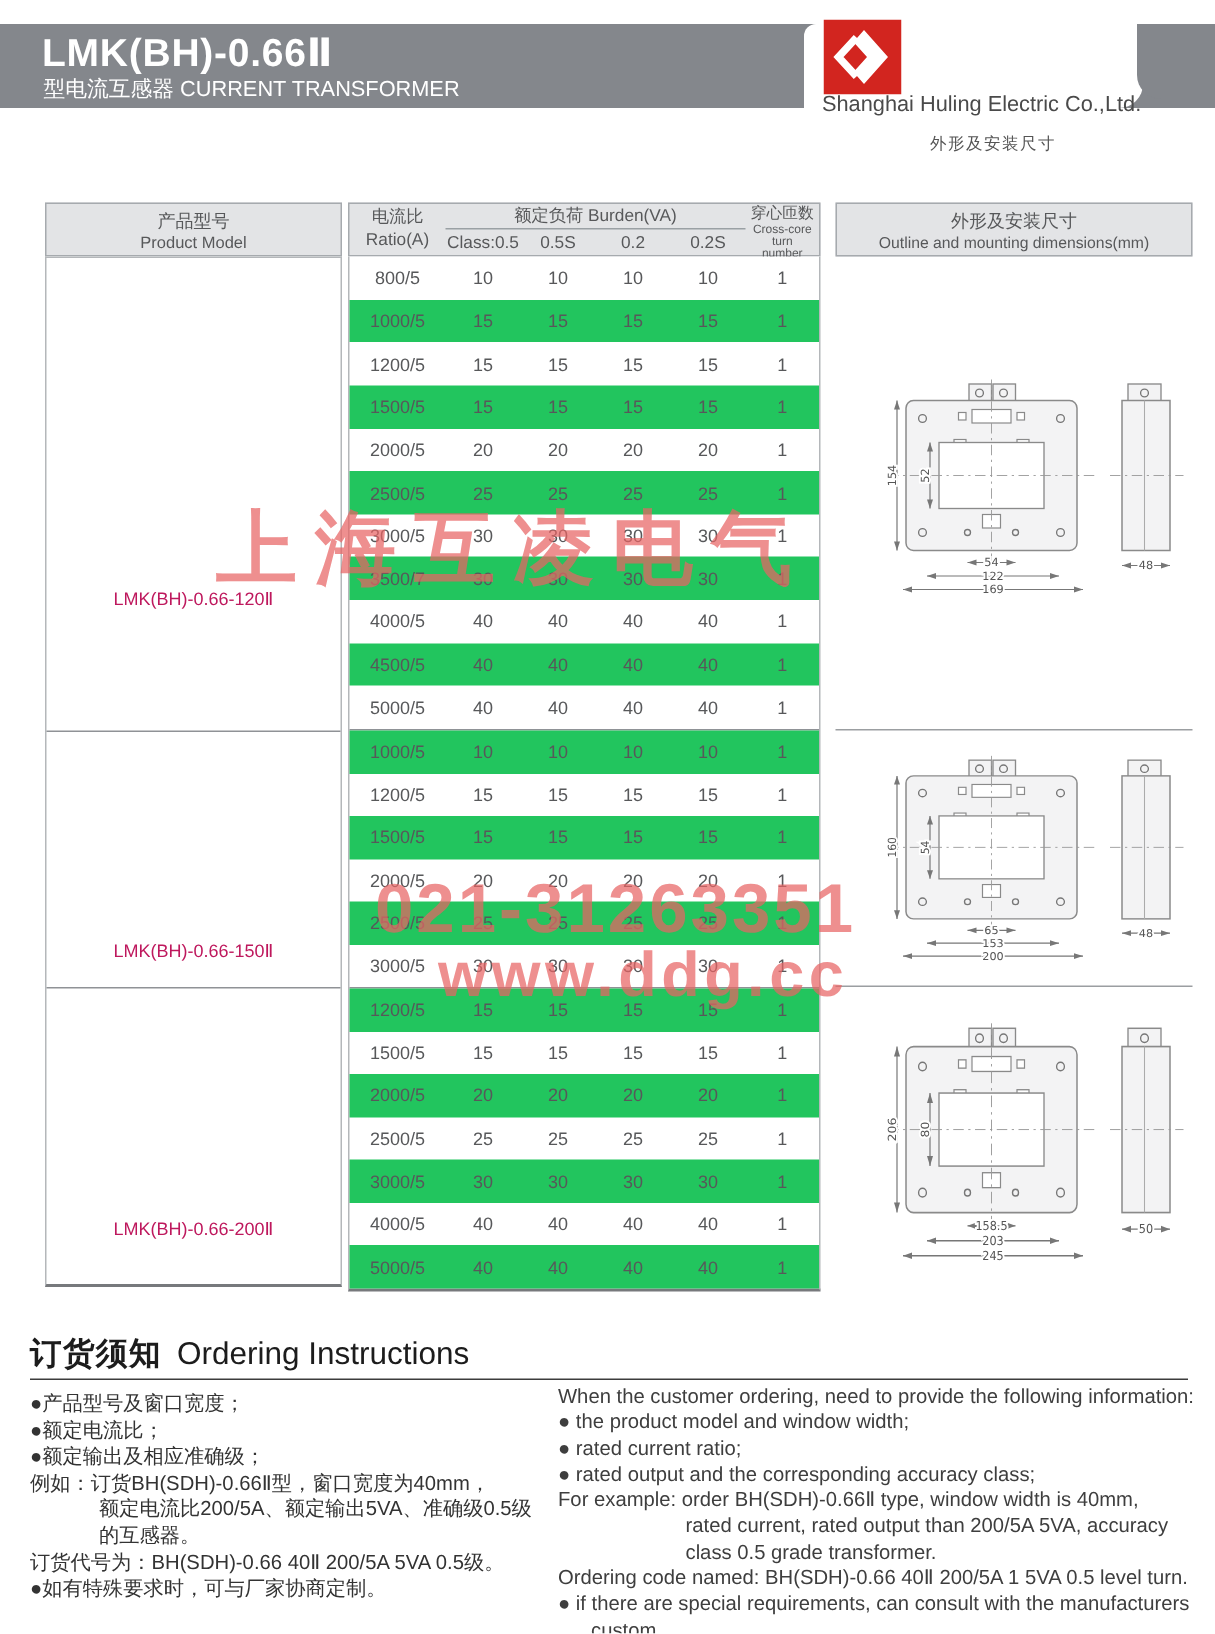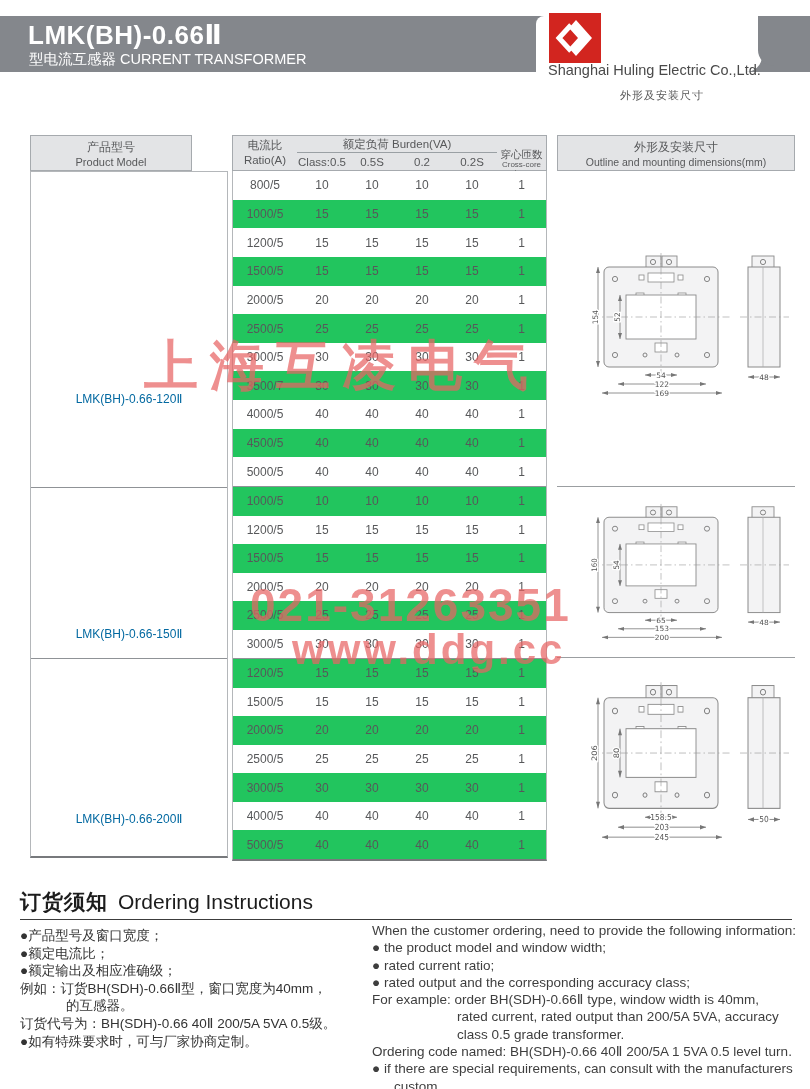--- a/index.html
+++ b/index.html
@@ -18,35 +18,35 @@
   .brand-cn{position:absolute;left:607px;top:17px;width:150px;font-size:35px;font-weight:bold;color:#47566b;letter-spacing:1px;white-space:nowrap;}
   .brand-en{position:absolute;left:548px;top:62px;width:215px;font-size:14.5px;color:#4a4a4a;white-space:nowrap;}
   .top-caption{position:absolute;left:620px;top:88px;font-size:11px;color:#555;letter-spacing:1px;}
 
   
   .hbox{position:absolute;background:#e3e4e6;border:1px solid #a6aaae;box-sizing:border-box;
         color:#57585a;text-align:center;}
   .hline-cn{font-size:12px;line-height:1.3;}
   .hline-en{font-size:11px;line-height:1.2;}
 
-  .pm-header{left:30px;top:135px;width:162px;height:36px;padding-top:4px;}
+  .pm-header{left:30px;top:135px;width:198px;height:36px;padding-top:4px;}
   .pm-body{position:absolute;left:30px;top:171px;width:198px;height:687px;box-sizing:border-box;
            border:1px solid #b4b7ba;border-bottom:2px solid #77797c;background:#fff;}
   .pm-div{position:absolute;left:0;width:100%;height:0;border-top:1px solid #8f9296;}
-  .pm-model{position:absolute;left:0;width:100%;text-align:center;font-size:12px;color:#0369a1;}
+  .pm-model{position:absolute;left:0;width:100%;text-align:center;font-size:12px;color:#be185d;}
 
   .ct-header{position:absolute;left:232px;top:135px;width:315px;height:36px;background:#e3e4e6;
              border:1px solid #a6aaae;box-sizing:border-box;display:flex;color:#57585a;}
   .ratio-h{width:64px;flex:none;display:flex;flex-direction:column;justify-content:center;
            text-align:center;font-size:11.5px;line-height:1.3;}
   .burden-h{width:200px;flex:none;display:flex;flex-direction:column;}
   .burden-title{height:16px;line-height:16px;text-align:center;font-size:11.5px;border-bottom:1px solid #9aa0a4;}
   .burden-classes{flex:1;display:flex;align-items:center;}
   .bclass{width:50px;text-align:center;font-size:11.5px;}
-  .turns-h{flex:1;text-align:center;padding-top:13px;}
+  .turns-h{flex:1;text-align:center;padding-top:1px;}
   .turns-h .t1{font-size:10.5px;line-height:1.1;}
   .turns-h .t2{font-size:8px;line-height:1.05;}
 
   .ct-body{position:absolute;left:232px;top:171px;width:315px;box-sizing:border-box;
            border-left:1px solid #b4b7ba;border-right:1px solid #b4b7ba;border-bottom:2px solid #77797c;background:#fff;}
   .tgroup{display:flex;flex-direction:column;}
   .tg0{height:315px;}
   .tg1{height:171px;border-top:1px solid #8f9296;}
   .tg2{height:200px;border-top:1px solid #8f9296;}
   .trow{flex:1;display:flex;align-items:center;}
@@ -519,20 +519,21 @@
 
   <div class="ord-title">
     <span class="cn">订货须知</span><span class="en">Ordering Instructions</span>
   </div>
   <div class="ord-rule"></div>
   <div class="ord-left">
       <div class="line">●产品型号及窗口宽度；</div>
       <div class="line">●额定电流比；</div>
       <div class="line">●额定输出及相应准确级；</div>
       <div class="line">例如：订货BH(SDH)-0.66Ⅱ型，窗口宽度为40mm，</div>
+      <div class="line ind1-cn">额定电流比200/5A、额定输出5VA、准确级0.5级</div>
       <div class="line ind1-cn">的互感器。</div>
       <div class="line">订货代号为：BH(SDH)-0.66  40Ⅱ  200/5A  5VA  0.5级。</div>
       <div class="line">●如有特殊要求时，可与厂家协商定制。</div>
     </div>
   <div class="ord-right">
       <div class="line">When the customer ordering, need to provide the following information:</div>
       <div class="line">● the product model and window width;</div>
       <div class="line">● rated current ratio;</div>
       <div class="line">● rated output and the corresponding accuracy class;</div>
       <div class="line">For example: order BH(SDH)-0.66Ⅱ type, window width is 40mm,</div>

